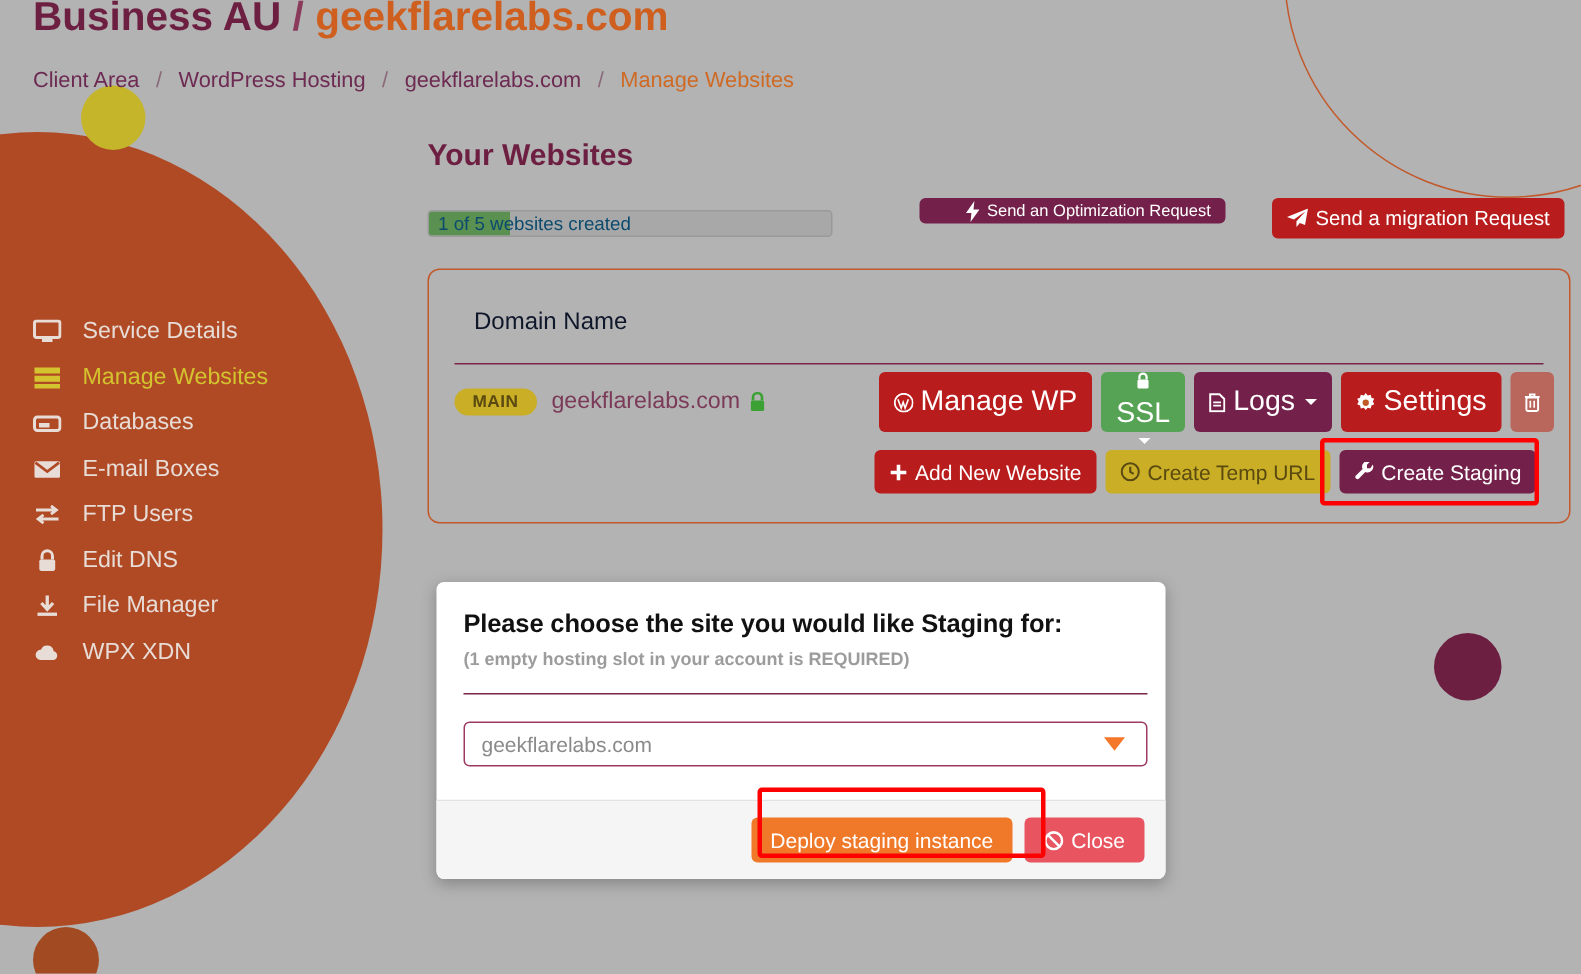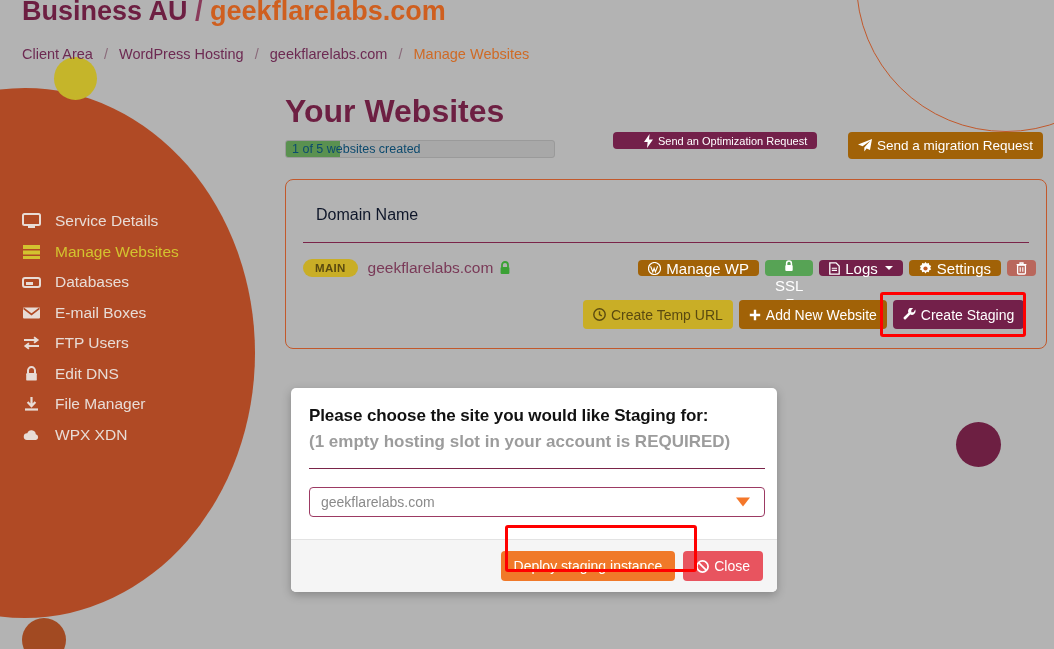--- a/index.html
+++ b/index.html
@@ -79,21 +79,21 @@
     width: 22px; height: 18px;
     margin-right: 13px;
     display: flex; align-items: center; justify-content: center;
     flex: 0 0 auto;
   }
   .nav-ico svg { display: block; }
 
   
   #your-websites-title {
     position: absolute; left: 285px; top: 93px;
-    font-size: 32px; font-weight: bold; color: #6d1f42;
+    font-size: 20px; font-weight: bold; color: #6d1f42;
   }
 
   #progress-wrap {
     position: absolute; left: 285px; top: 140px;
     width: 270px; height: 18px;
     background: #a8a8a8;
     border: 1px solid #9a9a9a;
     border-radius: 3px;
     overflow: hidden;
   }
@@ -107,28 +107,28 @@
     line-height: 16px;
     font-size: 12.5px; color: #0c4a6e;
     white-space: nowrap;
   }
 
   
   .btn {
     display: inline-flex; align-items: center;
     gap: 5px;
     border: none; border-radius: 4px;
-    font-size: 15px; color: #fff;
+    font-size: 19px; color: #fff;
     font-family: "Liberation Sans", sans-serif;
     cursor: pointer; white-space: nowrap;
-    padding: 0 10px; height: 16px;
+    padding: 0 10px; height: 40px;
   }
   .btn svg { display: block; flex: 0 0 auto; }
   .btn-maroon { background: #73204a; }
-  .btn-orange { background: #a16207; }
+  .btn-orange { background: #b91c1c; }
   .btn-green  { background: #57a355; flex-direction: column; }
   .btn-gold   { background: #c9ae26; color: #5a4a10; }
   .btn-trash  { background: #b9675c; }
   .btn-close  { background: #e8545f; }
   .btn-deploy { background: #f07929; }
 
   #btn-optimization {
     position: absolute; left: 613px; top: 132px; height: 17px;
     font-size: 11px;
     padding-left: 31px;
@@ -208,21 +208,21 @@
     box-shadow: 0 3px 10px rgba(0,0,0,.25);
     z-index: 20;
   }
   #modal-body { padding: 18px 12px 0 18px; }
   #modal-title {
     font-size: 17px; font-weight: bold; color: #111;
     letter-spacing: -.1px;
   }
   #modal-subtitle {
     margin-top: 6px;
-    font-size: 17px; font-weight: bold; color: #9c9c9c;
+    font-size: 12px; font-weight: bold; color: #9c9c9c;
   }
   #modal-hr {
     margin-top: 16px;
     height: 1px; background: #7a2449;
   }
   #modal-select-wrap {
     margin: 18px 0 22px 0;
     position: relative;
     height: 30px;
     border: 1px solid #9c3a63;
@@ -453,37 +453,37 @@
                 <path d="M.6 2.6 H10.4 M4 2.4 V1 H7 V2.4" fill="none" stroke="#fff" stroke-width="1.3"></path>
                 <path d="M4.2 5.2 V9.8 M6.8 5.2 V9.8" stroke="#fff" stroke-width="1.1"></path>
               </svg>
           </span>
         </button>
       </span>
     </div>
   </section>
 
   <div id="action-row">
+    <button class="btn btn-orange">
+      <span>
+        <svg width="12" height="12" viewBox="0 0 12 12">
+            <path d="M6 .8 V11.2 M.8 6 H11.2" stroke="#fff" stroke-width="2.4"></path>
+          </svg>
+      </span>
+      <span>Add New Website</span>
+    </button>
+
     <button class="btn btn-gold">
       <span>
         <svg width="13" height="13" viewBox="0 0 13 13">
             <circle cx="6.5" cy="6.5" r="5.7" fill="none" stroke="#5a4a10" stroke-width="1.4"></circle>
             <path d="M6.5 3.2 V6.6 L8.8 7.9" fill="none" stroke="#5a4a10" stroke-width="1.4"></path>
           </svg>
       </span>
       <span>Create Temp URL</span>
-    </button>
-
-    <button class="btn btn-orange">
-      <span>
-        <svg width="12" height="12" viewBox="0 0 12 12">
-            <path d="M6 .8 V11.2 M.8 6 H11.2" stroke="#fff" stroke-width="2.4"></path>
-          </svg>
-      </span>
-      <span>Add New Website</span>
     </button>
 
     <button class="btn btn-maroon">
       <span>
         <svg width="13" height="13" viewBox="0 0 13 13">
             <path d="M12.2 1.6 a3.8 3.8 0 0 1 -5 5 L3 11 a1.4 1.4 0 0 1 -2 -2 L5.4 4.7 a3.8 3.8 0 0 1 5 -5 L8.3 1.9 v2.3 h2.3 Z" fill="#fff"></path>
           </svg>
       </span>
       <span>Create Staging</span>
     </button>

